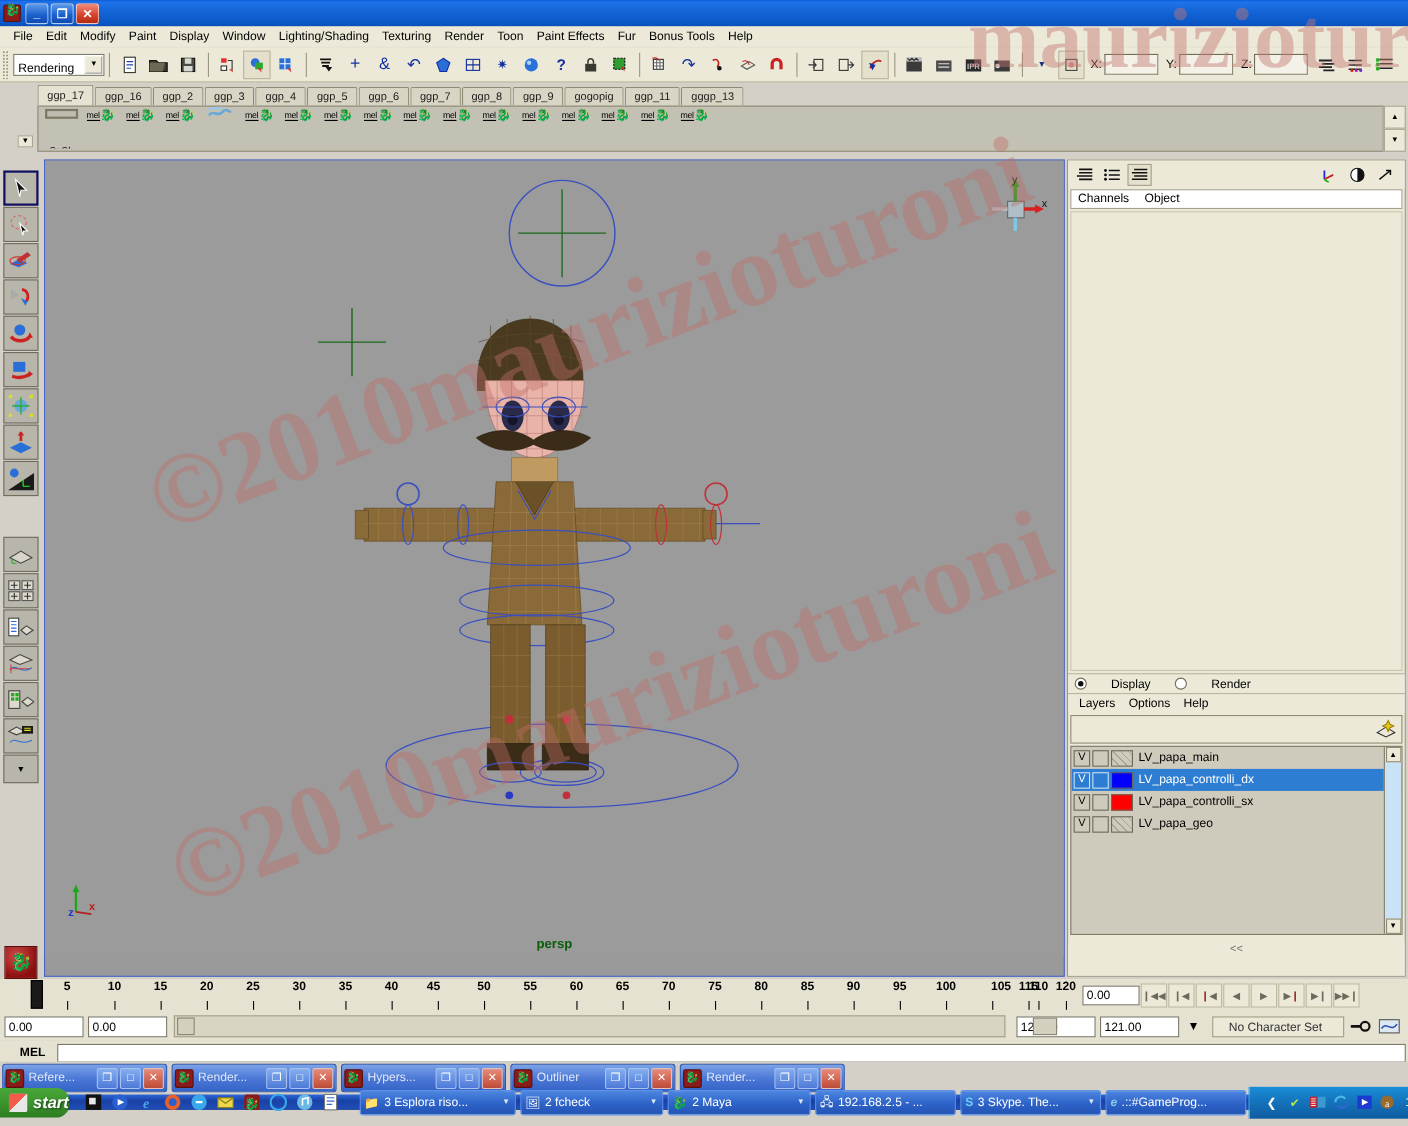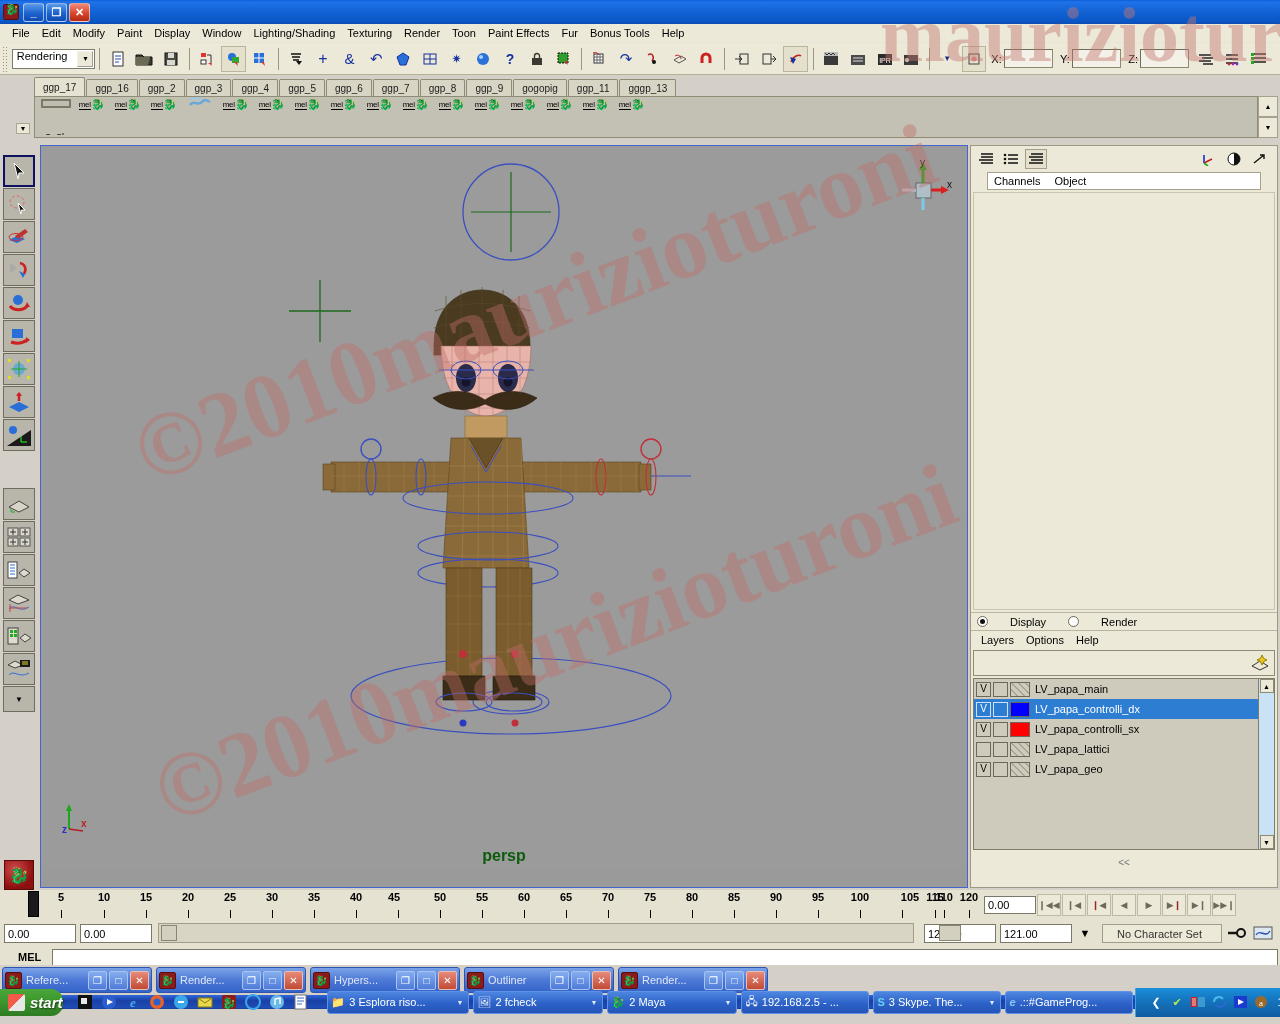--- a/index.html
+++ b/index.html
@@ -55,21 +55,21 @@
   .statusbar {
     position: absolute; left: 0; top: 43px; width: 1280px; height: 32px;
     background: #ece9d8; display: flex; align-items: center;
     border-bottom: 1px solid #b5b096;
   }
   .grip { width: 6px; height: 26px; margin: 0 2px;
     background-image: radial-gradient(#9a9780 35%, transparent 36%);
     background-size: 3px 3px; }
   .mode-select {
     width: 88px; height: 20px; background: #fff; border: 1px solid #7b7b6e;
-    display: flex; align-items: flex-start; padding-left: 4px; font-size: 11px;
+    display: flex; align-items: flex-end; padding-left: 4px; font-size: 11px;
     margin-left: 2px; position: relative;
   }
   .mode-select .arrow {
     position: absolute; right: 1px; top: 1px; width: 16px; height: 16px;
     background: #ece9d8; border: 1px outset #f4f2e6;
     display: flex; align-items: center; justify-content: center; font-size: 7px;
   }
   .tsep { width: 1px; height: 22px; background: #9a9780; margin: 0 4px; }
   .tbtn {
     width: 26px; height: 26px; margin: 0 1px; display: flex;
@@ -158,39 +158,39 @@
     border: 1px solid #4466cc; background: #9a9a9a;
   }
   .vp-menubar {
     height: 18px; background: #ece9d8; display: flex; align-items: center;
     padding-left: 6px; border-bottom: 1px solid #b0ac96;
   }
   .vp-menubar .vm { padding: 0 7px; font-size: 11px; }
   .vp-canvas { position: relative; width: 100%; height: 723px; background: #9b9b9b; overflow: hidden; }
   .persp-label {
     position: absolute; bottom: 4px; left: 50%; transform: translateX(-50%);
-    color: #0c5c0c; font-size: 16px; font-weight: bold;
+    color: #0c5c0c; font-size: 12px; font-weight: bold;
   }
   .axis-gizmo-ll { position: absolute; left: 18px; bottom: 30px; width: 46px; height: 40px; }
   .vp-manip { position: absolute; right: 12px; top: 12px; width: 64px; height: 64px; }
 
   
   .rpanel {
     position: absolute; left: 970px; top: 145px; width: 308px; height: 743px;
     background: #ece9d8; border: 1px solid #9c9884;
   }
   .rp-icons { height: 26px; display: flex; align-items: center; padding: 0 4px; background: #ece9d8; }
   .rp-ico {
     width: 22px; height: 20px; display: flex; align-items: center; justify-content: center;
     font-size: 12px; margin-right: 3px; color: #222;
   }
   .rp-ico.boxed { border: 1px solid #a39f8a; background: #e4e0cc; }
   .rp-ico.right { margin-left: auto; }
   .rp-tabs {
-    height: 18px; background: #fff; border: 1px solid #a5a18c; margin: 0 16px;
+    height: 18px; background: #fff; border: 1px solid #a5a18c; margin: 0 2px;
     display: flex; align-items: center; padding-left: 6px;
   }
   .rp-tabs span { font-size: 11px; margin-right: 14px; }
   .rp-body { height: 418px; background: #ece9d8; margin: 2px; border: 1px solid #c9c5b0; }
   .rp-displayrow {
     height: 18px; display: flex; align-items: center; padding-left: 6px;
     border-top: 1px solid #b9b5a0; background: #ece9d8;
   }
   .radio {
     width: 11px; height: 11px; border-radius: 50%; border: 1px solid #6e6b58;
@@ -1114,26 +1114,20 @@
         <span class="lbox" style="background:#2d7dd2;color:#fff;border-color:#cfe2f5">V</span>
         <span class="lbox" style="background:#2d7dd2;border-color:#cfe2f5"></span>
         <span class="lcolor" style="background:#0000ff"></span>
         <span>LV_papa_controlli_dx</span>
       </div>
       <div class="layer-row">
         <span class="lbox">V</span>
         <span class="lbox empty"></span>
         <span class="lcolor" style="background:#ff0000"></span>
         <span>LV_papa_controlli_sx</span>
-      </div>
-      <div class="layer-row">
-        <span class="lbox empty"></span>
-        <span class="lbox empty"></span>
-        <span class="lcolor hatch"></span>
-        <span>LV_papa_lattici</span>
       </div>
       <div class="layer-row">
         <span class="lbox">V</span>
         <span class="lbox empty"></span>
         <span class="lcolor hatch"></span>
         <span>LV_papa_geo</span>
       </div>
       <div class="layer-scroll">
         <div class="sb">▲</div>
         <div class="sb">▼</div>

